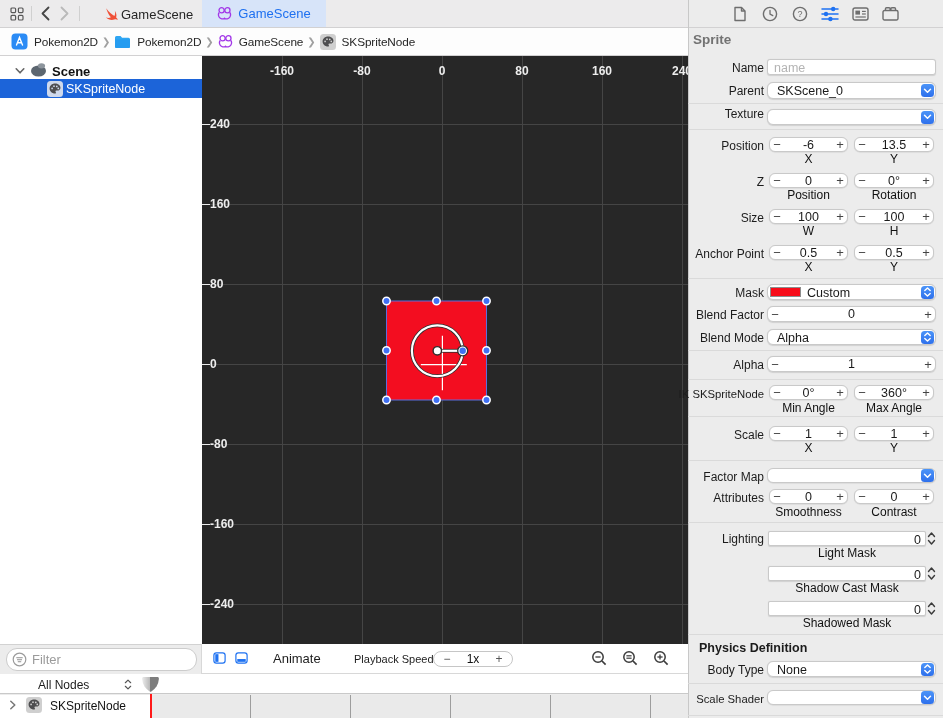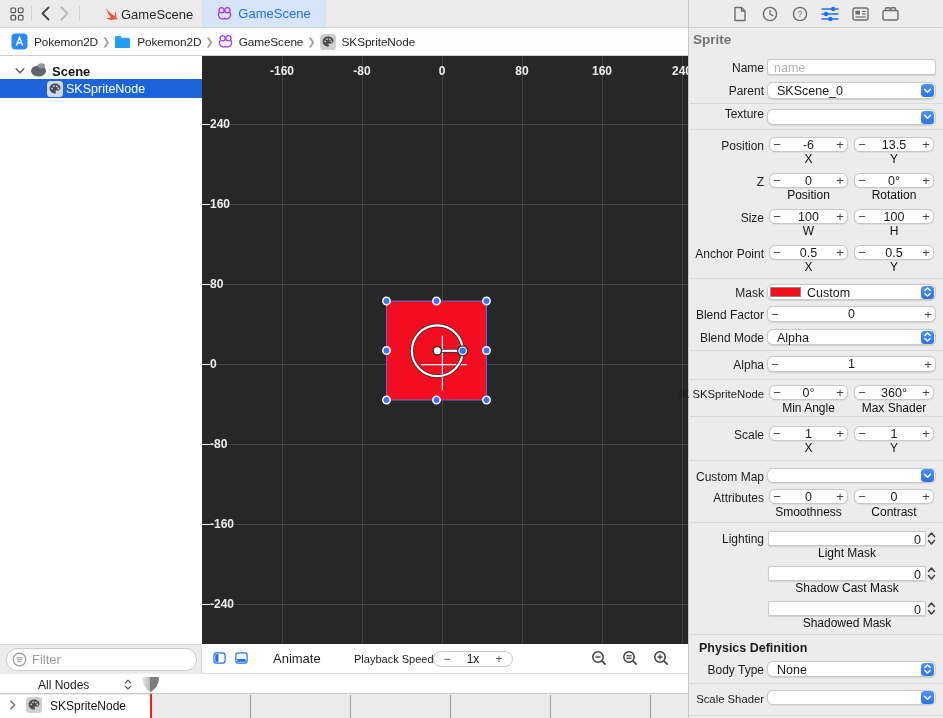--- a/index.html
+++ b/index.html
@@ -467,41 +467,41 @@
       <span class="mi">−</span>
       <span class="va">0°</span>
       <span class="pl">+</span>
     </div>
   <div class="ctrl stp" style="left:854px;top:385px;width:80px;height:15px">
       <span class="mi">−</span>
       <span class="va">360°</span>
       <span class="pl">+</span>
     </div>
   <div class="sub" style="left:769px;top:401px;width:79px">Min Angle</div>
-  <div class="sub" style="left:854px;top:401px;width:80px">Max Shader</div>
+  <div class="sub" style="left:854px;top:401px;width:80px">Max Angle</div>
 
   <div class="sep" style="top:416px"></div>
 
   <div class="lbl" style="top:428px">Scale</div>
   <div class="ctrl stp" style="left:769px;top:426px;width:79px;height:15px">
       <span class="mi">−</span>
       <span class="va">1</span>
       <span class="pl">+</span>
     </div>
   <div class="ctrl stp" style="left:854px;top:426px;width:80px;height:15px">
       <span class="mi">−</span>
       <span class="va">1</span>
       <span class="pl">+</span>
     </div>
   <div class="sub" style="left:769px;top:441px;width:79px">X</div>
   <div class="sub" style="left:854px;top:441px;width:80px">Y</div>
 
   <div class="sep" style="top:460px"></div>
 
-  <div class="lbl" style="top:470px">Custom Map</div>
+  <div class="lbl" style="top:470px">Factor Map</div>
   <div class="ctrl" style="left:767px;top:468px;width:169px;height:15px"></div>
   <div class="bluebtn" style="left:921px;top:469px">
       <svg width="9" height="6" viewBox="0 0 9 6">
         <path d="M1.5 1.2 L4.5 4.2 L7.5 1.2" stroke="#fff" stroke-width="1.5" fill="none" stroke-linecap="round" stroke-linejoin="round"></path>
       </svg>
     </div>
 
   <div class="lbl" style="top:491px">Attributes</div>
   <div class="ctrl stp" style="left:769px;top:489px;width:79px;height:15px">
       <span class="mi">−</span>

